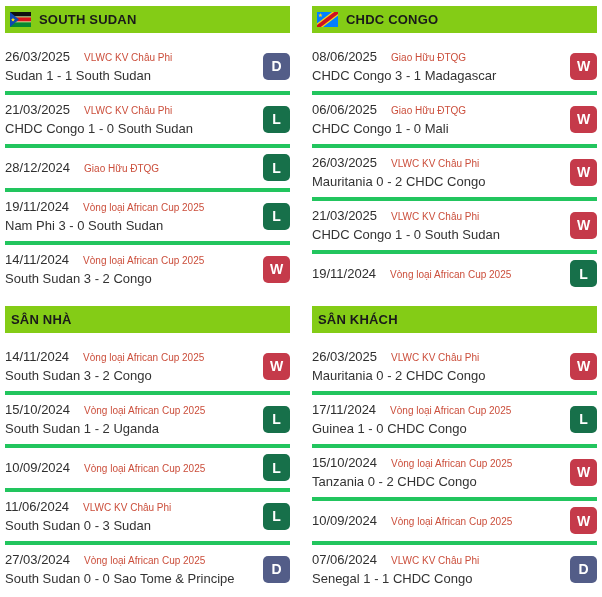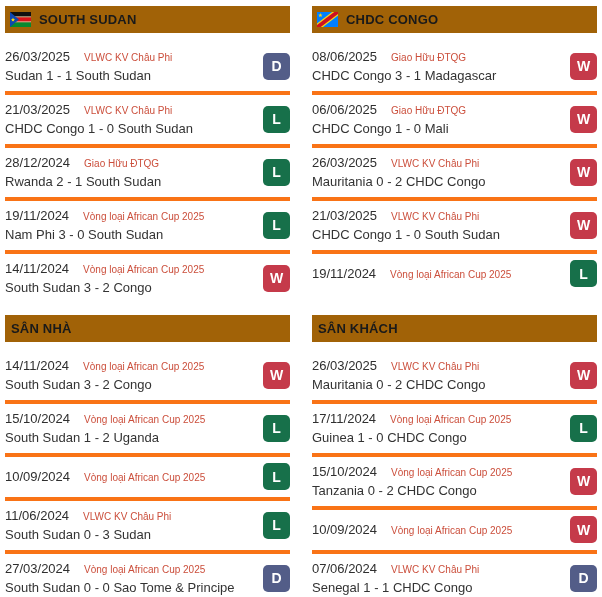--- a/index.html
+++ b/index.html
@@ -10,21 +10,21 @@
     overflow: hidden;
   }
   .grid {
     display: grid;
     grid-template-columns: 1fr 1fr;
     column-gap: 22px;
     row-gap: 12px;
     padding: 6px 5px 0 5px;
   }
   .section-header {
-    background: #a16207;
+    background: #84cc16;
     height: 27px;
     display: flex;
     align-items: center;
     gap: 8px;
     padding: 0 8px 0 5px;
     margin-bottom: 9px;
     text-align: center;
   }
   .section-header.noflag { padding-left: 6px; }
   .section-title {
@@ -32,21 +32,21 @@
     font-weight: bold;
     color: #1a1a1a;
     letter-spacing: .2px;
   }
   .flag { width: 21px; height: 15px; display: inline-flex; flex-shrink: 0; }
   .flag svg { width: 100%; height: 100%; display: block; }
   .match-row {
     display: flex;
     align-items: center;
     padding: 6px 0 7px 0;
-    border-bottom: 4px solid #f97316;
+    border-bottom: 4px solid #22c55e;
     cursor: pointer;
   }
   .match-row:last-child { border-bottom: none; }
   .match-info { flex: 1; min-width: 0; }
   .line1 { display: flex; align-items: baseline; gap: 14px; line-height: 17px; }
   .date { font-size: 13px; color: #2f2f2f; }
   .competition { font-size: 10px; color: #cb4e3b; }
   .score { font-size: 13px; color: #333333; line-height: 17px; margin-top: 1px; }
   .badge {
     width: 27px; height: 27px;
@@ -101,21 +101,20 @@
     </div>
     <span class="badge" style="background: rgb(23, 112, 74);">L</span>
   </div>
 
   <div class="match-row">
     <div class="match-info">
       <div class="line1">
         <span class="date">28/12/2024</span>
         <span class="competition">Giao Hữu ĐTQG</span>
       </div>
-      <div class="score">Rwanda 2 - 1 South Sudan</div>
     </div>
     <span class="badge" style="background: rgb(23, 112, 74);">L</span>
   </div>
 
   <div class="match-row">
     <div class="match-info">
       <div class="line1">
         <span class="date">19/11/2024</span>
         <span class="competition">Vòng loại African Cup 2025</span>
       </div>

